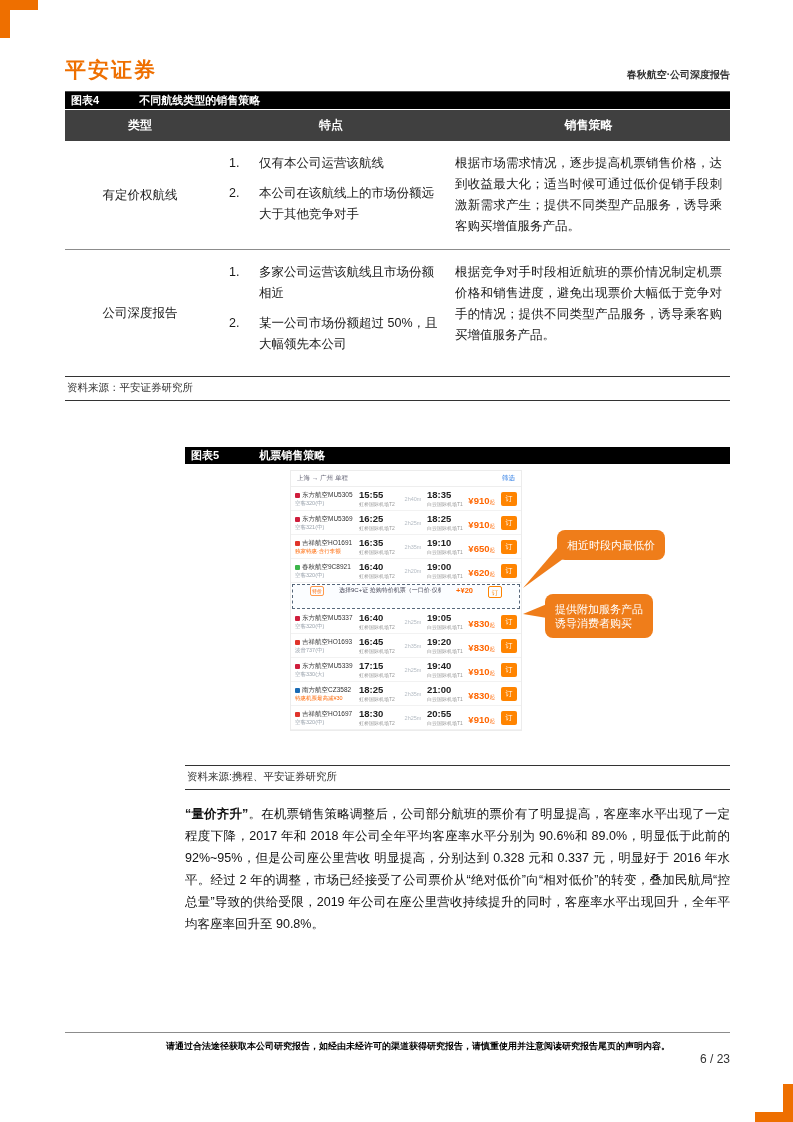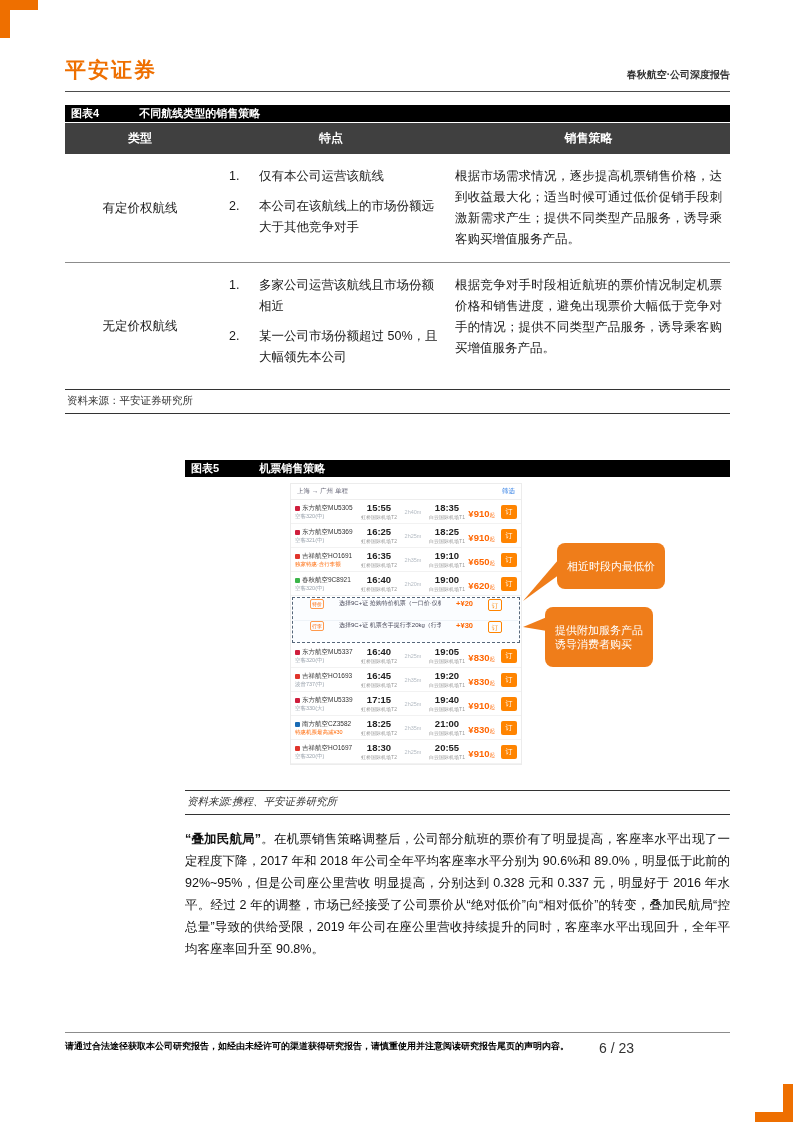--- a/index.html
+++ b/index.html
@@ -19,21 +19,21 @@
   .hd { display:flex; justify-content:space-between; align-items:flex-end; padding-top:56px; }
   .logo { color:#ee6f00; font-size:21px; font-weight:bold; letter-spacing:2px; }
   .report-label { font-size:10px; font-weight:bold; color:#333; padding-bottom:2px; }
   .hd-rule { border-bottom:1px solid #4d4d4d; margin-top:7px; }
 
   
   .fig-titlebar { background:#000; color:#fff; font-size:11px; font-weight:bold;
     padding:2px 6px; display:flex; gap:40px; line-height:13px; }
 
   
-  .fig4 { margin-top:13px; }
+  .fig4 { }
   table { width:100%; border-collapse:collapse; margin-top:1px; }
   thead th { background:#404040; color:#fff; font-size:12px; font-weight:bold;
     padding:7px 4px; text-align:center; }
   tbody td { font-size:12.5px; color:#1a1a1a; vertical-align:top; padding:12px 8px; line-height:21px; }
   td.td-type { text-align:center; vertical-align:middle; }
   tbody tr + tr td { border-top:1px solid #8c8c8c; }
   tbody tr:last-child td { border-bottom:1px solid #333; }
   .feat { counter-reset:feat; padding-left:6px; }
   .feat-item { display:grid; grid-template-columns:30px 1fr; counter-increment:feat; margin-bottom:9px; }
   .feat-item::before { content:counter(feat) "."; }
@@ -50,59 +50,59 @@
   .fl-toolbar { display:flex; justify-content:space-between; align-items:center; height:16px;
     padding:0 6px; border-bottom:1px solid #eee; font-size:6.5px; color:#667; }
   .fl-toolbar .tb-right { color:#2577e3; }
   .fl-row { display:flex; align-items:center; height:24px; padding:0 4px;
     border-bottom:1px solid #f2f2f2; background:#fff; }
   .fl-airline { width:64px; overflow:hidden; }
   .fl-name { font-size:6.5px; color:#333; white-space:nowrap; display:flex; align-items:center; gap:2px; }
   .fl-dot { width:5px; height:5px; border-radius:1px; background:#c03; flex:none; }
   .fl-info { font-size:5.5px; color:#9aa3ad; white-space:nowrap; }
   .fl-info.is-orange { color:#ff6600; }
-  .fl-seg { width:40px; text-align:center; }
+  .fl-seg { width:40px; text-align:left; }
   .fl-time { font-size:9.5px; font-weight:bold; color:#222; line-height:1.15; }
   .fl-ap { font-size:5px; color:#999; white-space:nowrap; }
   .fl-dur { width:28px; text-align:center; font-size:5.5px; color:#b5bcc4; }
   .fl-price { flex:1; text-align:right; padding-right:3px; white-space:nowrap; }
   .fl-amt { color:#ff6600; font-size:9.5px; font-weight:bold; }
   .fl-qi { color:#ff6600; font-size:5.5px; }
   .fl-btn { width:16px; height:14px; background:#ff8400; color:#fff; font-size:7px;
     line-height:14px; text-align:center; border-radius:2px; flex:none; margin-left:3px; }
 
   .addon-box { border:1px dashed #56677a; margin:1px; padding:1px; background:#fbfdff; }
   .ad-row { display:flex; align-items:flex-start; height:21px; padding:0 16px; gap:15px; background:#fbfdff; }
   .ad-row + .ad-row { border-top:1px solid #eef3f8; }
   .ad-tag { font-size:5px; color:#ff6600; border:1px solid #ff9a4d; border-radius:2px;
     padding:0 1px; line-height:8px; flex:none; }
   .ad-label { flex:1; font-size:6px; color:#445; white-space:nowrap; overflow:hidden; }
   .ad-price { color:#ff6600; font-size:7.5px; font-weight:bold; }
   .ad-btn { width:14px; height:12px; border:1px solid #ff8400; color:#ff8400; font-size:6.5px;
     line-height:11px; text-align:center; border-radius:2px; flex:none; }
 
   .callout { position:absolute; background:#ef7d1a; color:#fff; font-size:11px;
-    padding:16px 10px; line-height:14px; white-space:nowrap; border-radius:8px; }
+    padding:8px 10px; line-height:14px; white-space:nowrap; border-radius:8px; }
   .callout-1 { left:372px; top:66px; }
   .callout-2 { left:360px; top:130px; text-align:left; }
   .callout-arrows { position:absolute; left:0; top:0; pointer-events:none; }
 
-  .source-row2 { margin-top:16px; border-top:1px solid #333; border-bottom:1px solid #333;
-    font-size:10.5px; font-style:italic; color:#333; padding:4px 2px 5px 2px; }
+  .source-row2 { margin-top:4px; border-top:1px solid #333; border-bottom:1px solid #333;
+    font-size:10.5px; color:#333; padding:4px 2px 5px 2px; }
 
   
   .body-par { margin-left:120px; margin-top:13px; font-size:12.5px; line-height:22px;
     color:#111; text-align:justify; }
   .body-par .lead { font-weight:bold; }
 
   
   .footer { position:absolute; left:65px; right:63px; top:1032px; border-top:1px solid #8c8c8c;
-    padding-top:7px; display:flex; justify-content:flex-start; align-items:flex-start; gap:30px; }
+    padding-top:7px; display:flex; justify-content:flex-end; align-items:flex-start; gap:30px; }
   .disclaimer { font-size:9px; font-weight:bold; color:#000; }
-  .page-num { font-size:14px; color:#333; white-space:nowrap; }
+  .page-num { font-size:12px; color:#333; white-space:nowrap;margin-top:12px; }
 </style>
 </head>
 <body>
 
 <div class="page">
   <div class="corner-tl"></div>
   <div class="corner-br"></div>
 
   <div class="content">
 
@@ -141,21 +141,21 @@
                 <div class="feat-item">
                     <span>本公司在该航线上的市场份额远大于其他竞争对手</span>
                   </div>
               </div>
             </td>
             <td class="td-strategy">
               <div>根据市场需求情况，逐步提高机票销售价格，达到收益最大化；适当时候可通过低价促销手段刺激新需求产生；提供不同类型产品服务，诱导乘客购买增值服务产品。</div>
             </td>
           </tr>
           <tr>
-            <td class="td-type">无定价权航线</td>
+            <td class="td-type">公司深度报告</td>
             <td class="td-feat">
               <div class="feat">
                 <div class="feat-item">
                     <span>多家公司运营该航线且市场份额相近</span>
                   </div>
                 <div class="feat-item">
                     <span>某一公司市场份额超过 50%，且大幅领先本公司</span>
                   </div>
               </div>
             </td>
@@ -274,26 +274,20 @@
   </div>
 </div>
           <div class="addon-box" id="addon-rows">
   <div class="ad-row">
     <span class="ad-tag">特价</span>
     <span class="ad-label">选择9C+证 抢购特价机票（一口价·仅机票）</span>
     <span class="ad-price">+¥20</span>
     <span class="ad-btn">订</span>
   </div>
 
-  <div class="ad-row">
-    <span class="ad-tag">行李</span>
-    <span class="ad-label">选择9C+证 机票含手提行李20kg（行李额+）</span>
-    <span class="ad-price">+¥30</span>
-    <span class="ad-btn">订</span>
-  </div>
 </div>
           <div id="flights-bottom">
   <div class="fl-row">
     <div class="fl-airline">
       <div class="fl-name">
         <span class="fl-dot" style="background: rgb(207, 30, 60);"></span>
         <span>东方航空MU5337</span>
       </div>
       <div class="fl-info">空客320(中)</div>
     </div>
@@ -417,21 +411,21 @@
         <div class="callout callout-2">
           <div>提供附加服务产品</div>
           <div>诱导消费者购买</div>
         </div>
       </div>
 
       <div class="source-row2">资料来源:携程、平安证券研究所</div>
     </div>
 
     <p class="body-par">
-      <span class="lead">“叠加民航局”</span><span>。在机票销售策略调整后，公司部分航班的票价有了明显提高，客座率水平出现了一定程度下降，2017 年和 2018 年公司全年平均客座率水平分别为 90.6%和 89.0%，明显低于此前的92%~95%，但是公司座公里营收 明显提高，分别达到 0.328 元和 0.337 元，明显好于 2016 年水平。经过 2 年的调整，市场已经接受了公司票价从“绝对低价”向“相对低价”的转变，叠加民航局“控总量”导致的供给受限，2019 年公司在座公里营收持续提升的同时，客座率水平出现回升，全年平均客座率回升至 90.8%。</span>
+      <span class="lead">“量价齐升”</span><span>。在机票销售策略调整后，公司部分航班的票价有了明显提高，客座率水平出现了一定程度下降，2017 年和 2018 年公司全年平均客座率水平分别为 90.6%和 89.0%，明显低于此前的92%~95%，但是公司座公里营收 明显提高，分别达到 0.328 元和 0.337 元，明显好于 2016 年水平。经过 2 年的调整，市场已经接受了公司票价从“绝对低价”向“相对低价”的转变，叠加民航局“控总量”导致的供给受限，2019 年公司在座公里营收持续提升的同时，客座率水平出现回升，全年平均客座率回升至 90.8%。</span>
     </p>
 
   </div>
 
   <div class="footer">
     <div class="disclaimer">请通过合法途径获取本公司研究报告，如经由未经许可的渠道获得研究报告，请慎重使用并注意阅读研究报告尾页的声明内容。</div>
     <div class="page-num">6 / 23</div>
   </div>
 </div>
 

